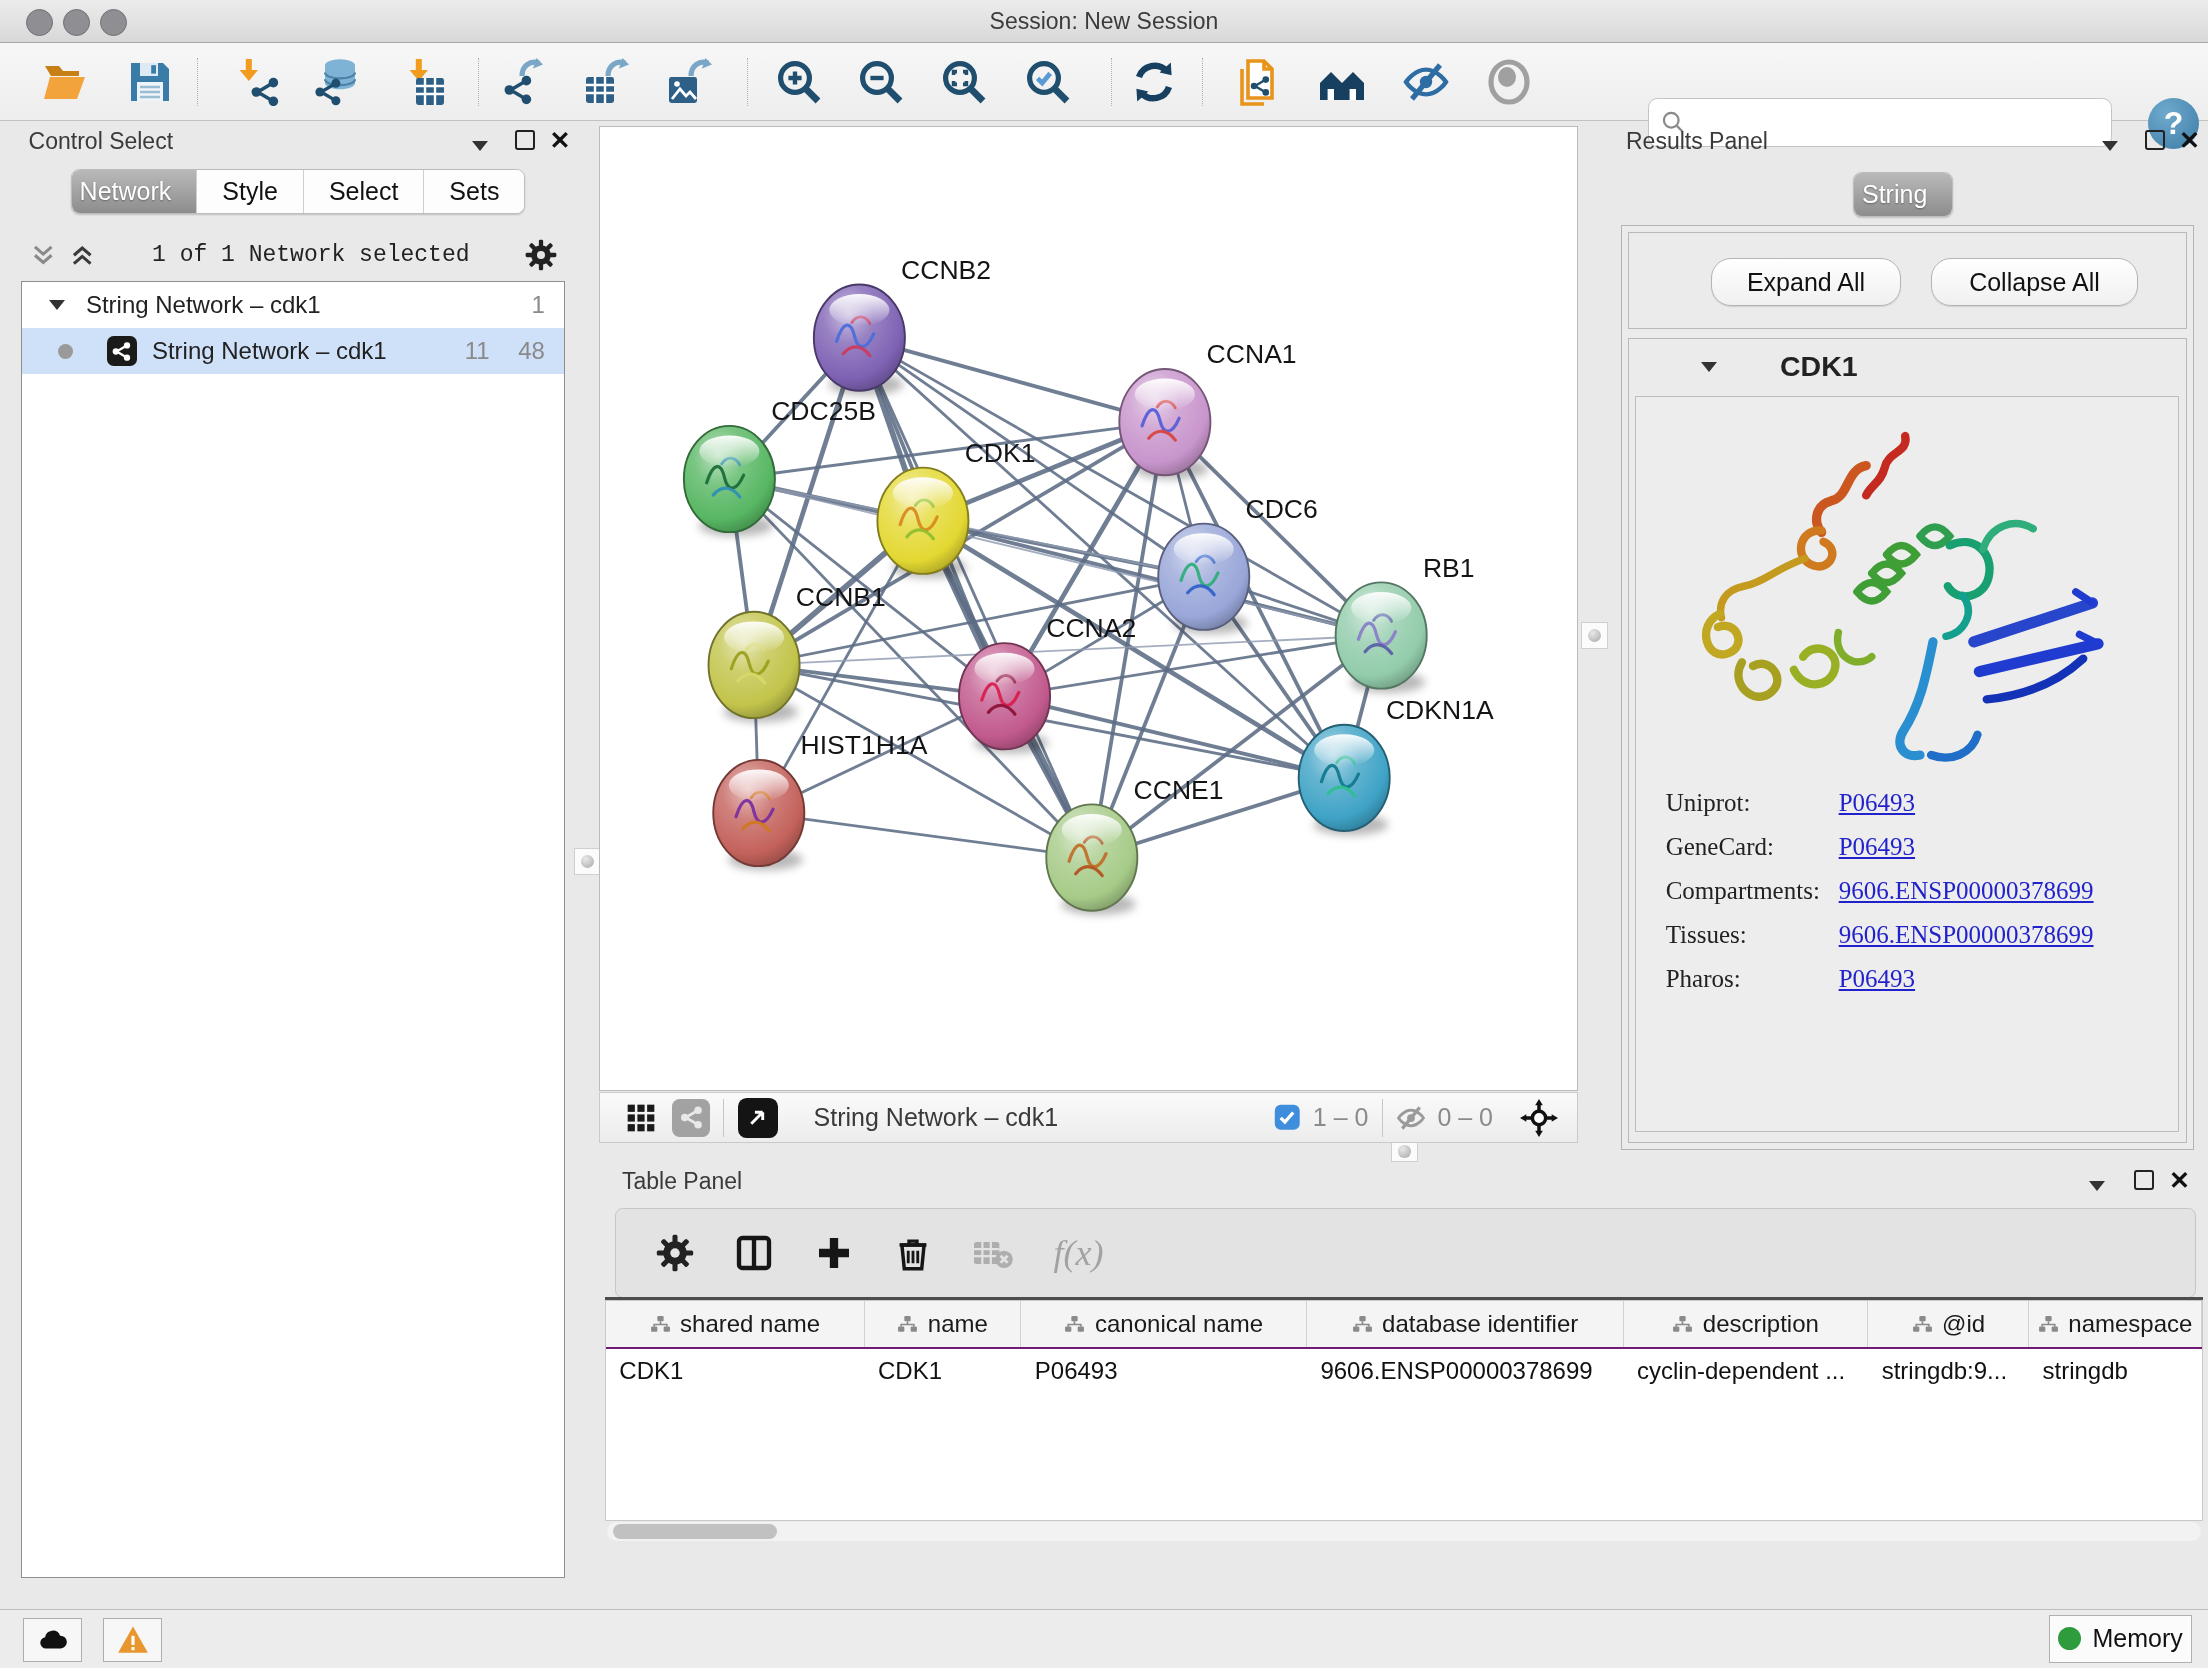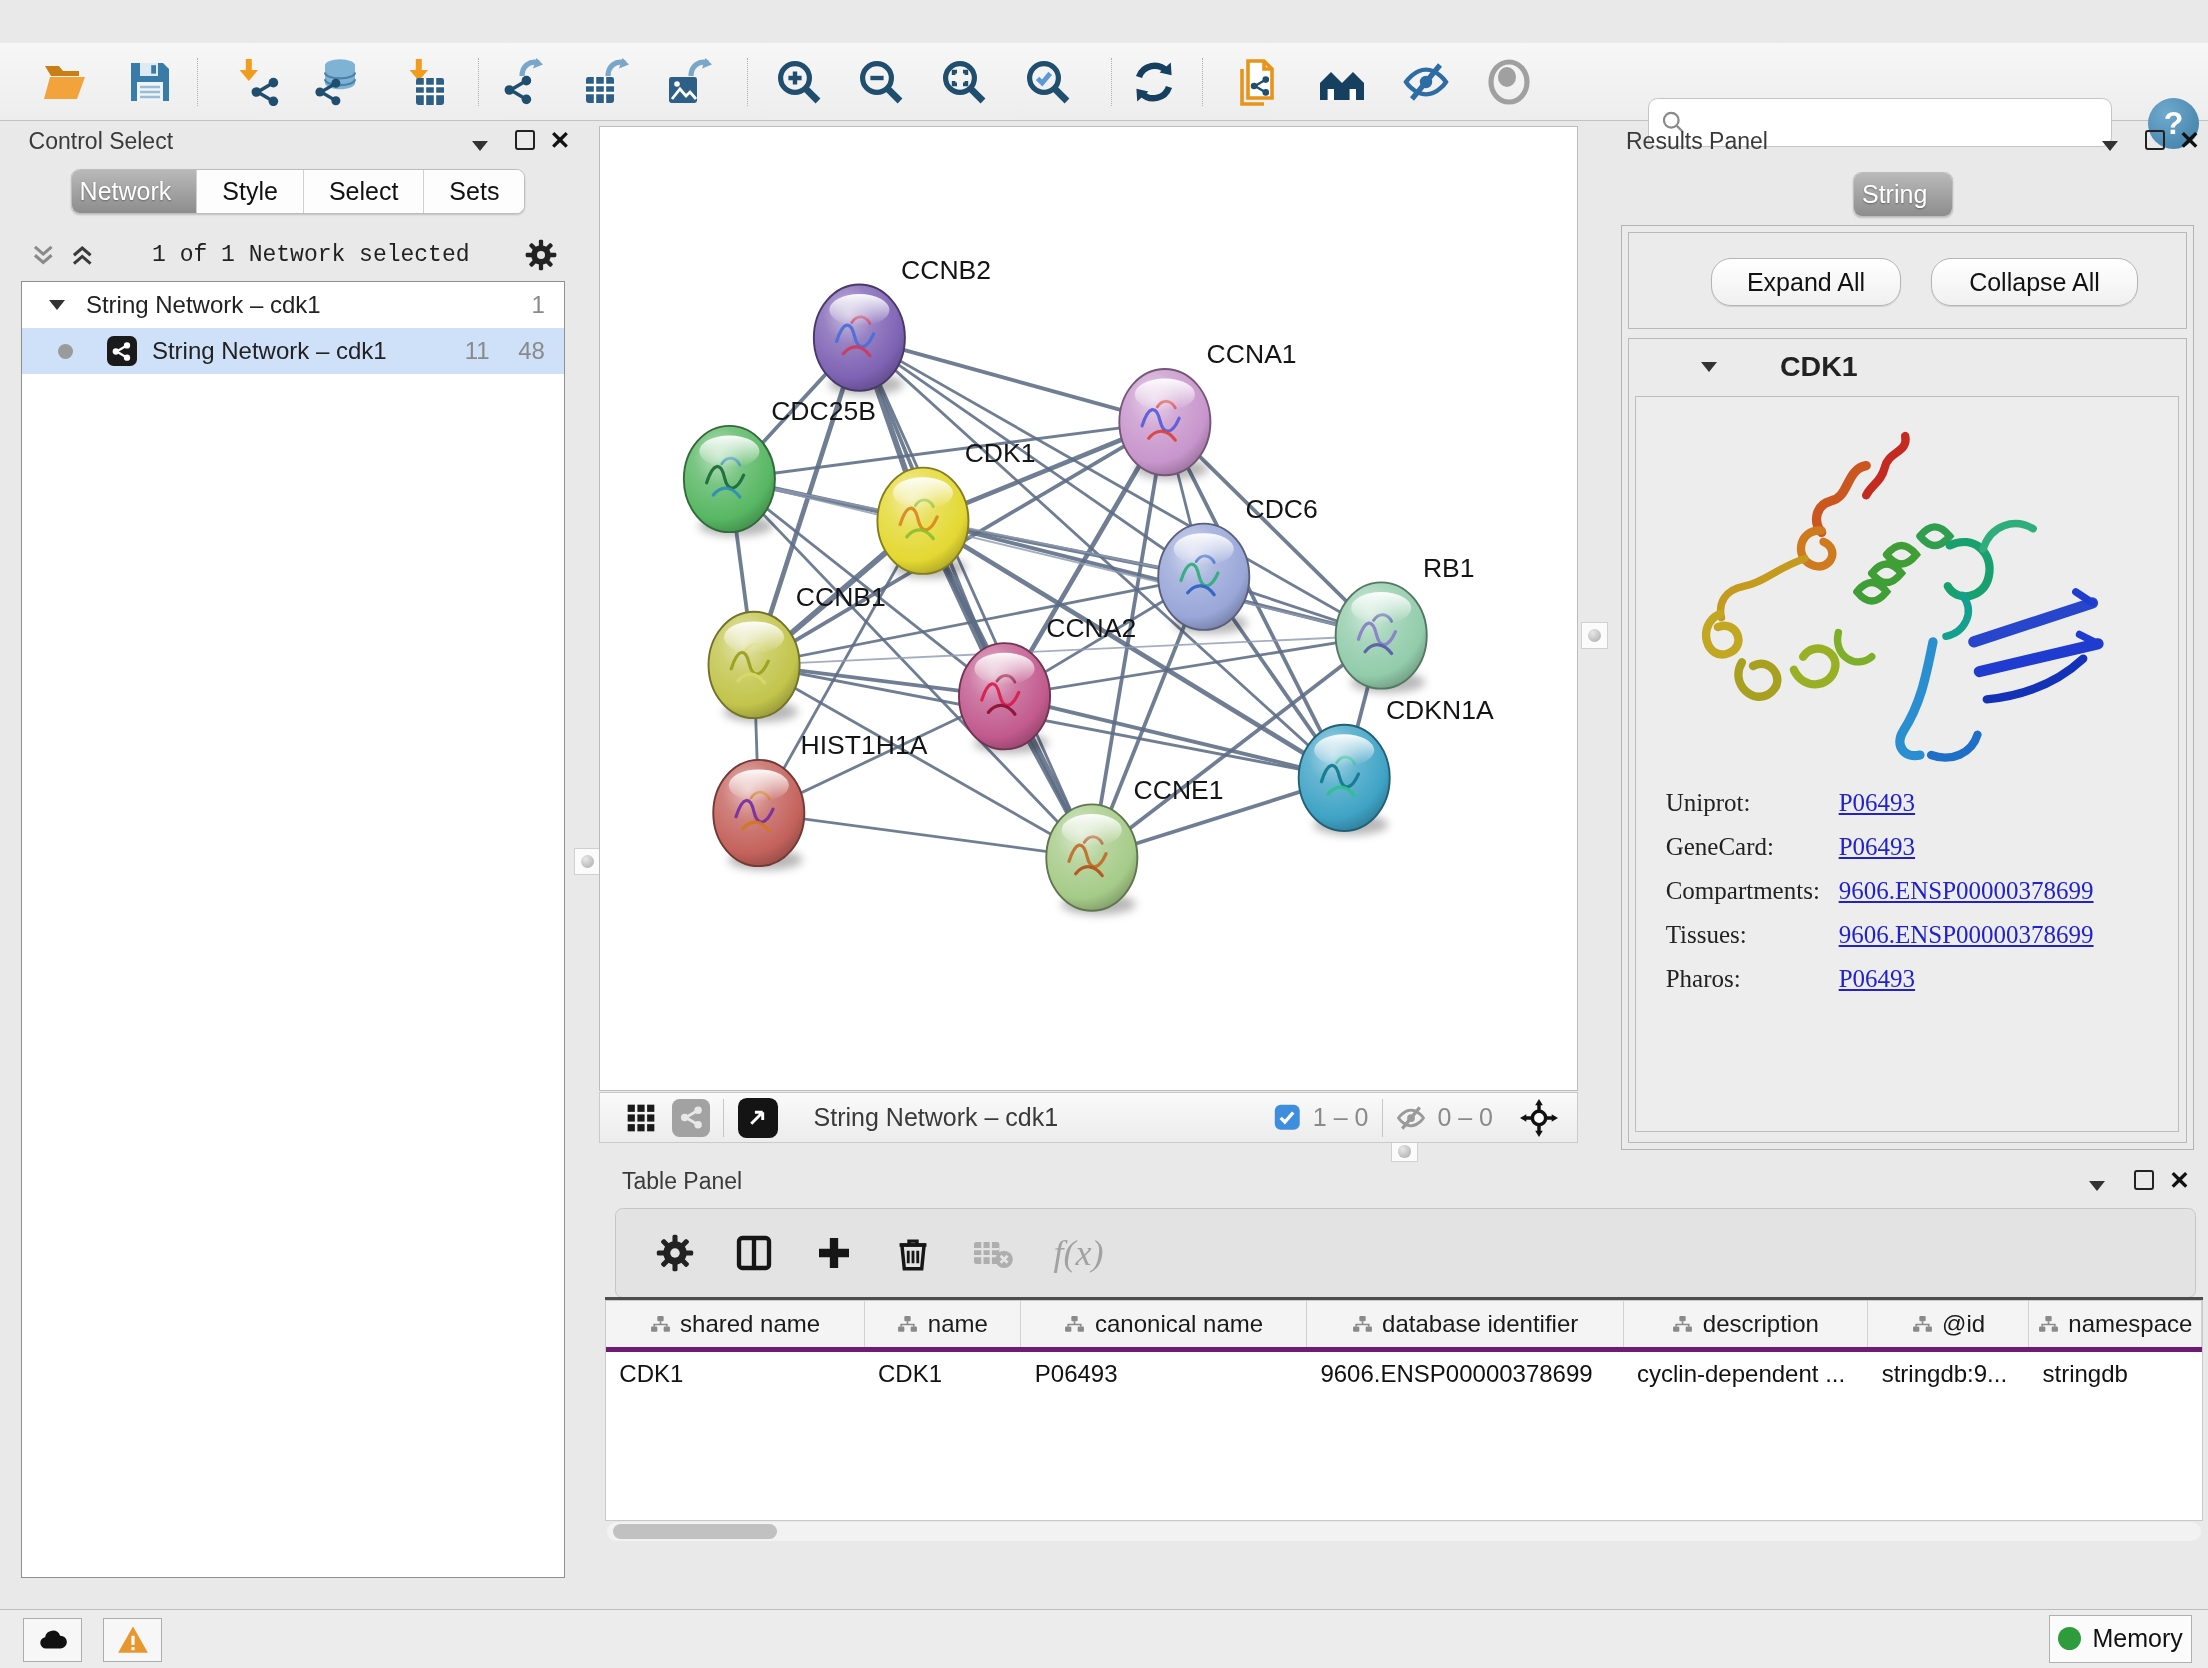--- a/index.html
+++ b/index.html
@@ -84,21 +84,21 @@
   .cl-link{color:#2222cc;text-decoration:underline;font-family:"Liberation Serif",serif;}
 
   
   #tpanel{position:absolute;left:605px;top:1162px;width:1598px;height:380px;}
   #ttoolbar{position:absolute;left:9.5px;top:46px;width:1579px;height:88px;background:#e3e3e3;
     border:1px solid #c6c6c6;border-radius:7.6px;display:flex;align-items:center;}
   .tico{margin-left:40px;display:flex;align-items:center;}
   #darkline{position:absolute;left:0px;top:135px;width:1598px;height:2.9px;background:#4d4d4d;}
   #tgrid{position:absolute;left:0px;top:138px;width:1598px;height:221px;background:#fff;border:1px solid #c9c9c9;
     box-sizing:border-box;overflow:hidden;}
-  #thead{display:flex;height:46px;background:#f4f4f4;border-bottom:5px solid #701a75;}
+  #thead{display:flex;height:46px;background:#f4f4f4;border-bottom:2px solid #701a75;}
   .th{display:flex;align-items:center;justify-content:center;border-right:1px solid #d2d2d2;
     font-size:24px;color:#1a1a1a;gap:9.5px;box-sizing:border-box;overflow:hidden;white-space:nowrap;}
   .th svg{width:21px;height:19px;flex:none;}
   #trowdata{display:flex;height:44px;align-items:center;}
   .td{font-size:24px;color:#111;padding-left:13.3px;box-sizing:border-box;overflow:hidden;white-space:nowrap;}
   #hscroll{position:absolute;left:1.9px;top:360px;width:1594px;height:19px;background:#f2f2f2;border-radius:9.5px;}
   #hthumb{position:absolute;left:5.7px;top:1.9px;width:164px;height:15px;background:#c1c1c1;border-radius:7.6px;}
 
   
   #statusbar{position:absolute;left:0;top:1609px;width:2208px;height:59px;background:#ececec;border-top:1px solid #bdbdbd;}
@@ -148,20 +148,26 @@
     <symbol id="eyeslash" viewBox="0 0 24 24">
       <path d="M2 12s4-6.2 10-6.2S22 12 22 12s-4 6.2-10 6.2S2 12 2 12z" fill="none" stroke="currentColor" stroke-width="2.2"></path>
       <circle cx="12" cy="12" r="3.1" fill="currentColor"></circle>
       <path d="M5 20.5 19 3.5" stroke="currentColor" stroke-width="2.6"></path>
     </symbol>
   </defs>
 </svg>
 
 <div id="app">
 
+  <div id="titlebar">
+    <span class="tlight" style="left:26px"></span>
+    <span class="tlight" style="left:63px"></span>
+    <span class="tlight" style="left:100px"></span>
+    <div id="wtitle">Session: New Session</div>
+  </div>
 
   <div id="toolbar">
     <div class="tbtn" style="left:38px">
       <svg viewBox="0 0 24 24">
         <path d="M2 4h7l2 2.5h8V9H5z" fill="#c77f16"></path>
         <path d="M4.5 9.5h17.5L18 20.5H1.5z" fill="#f2a33c"></path>
       </svg>
     </div>
     <div class="tbtn" style="left:123px">
       <svg viewBox="0 0 24 24">

